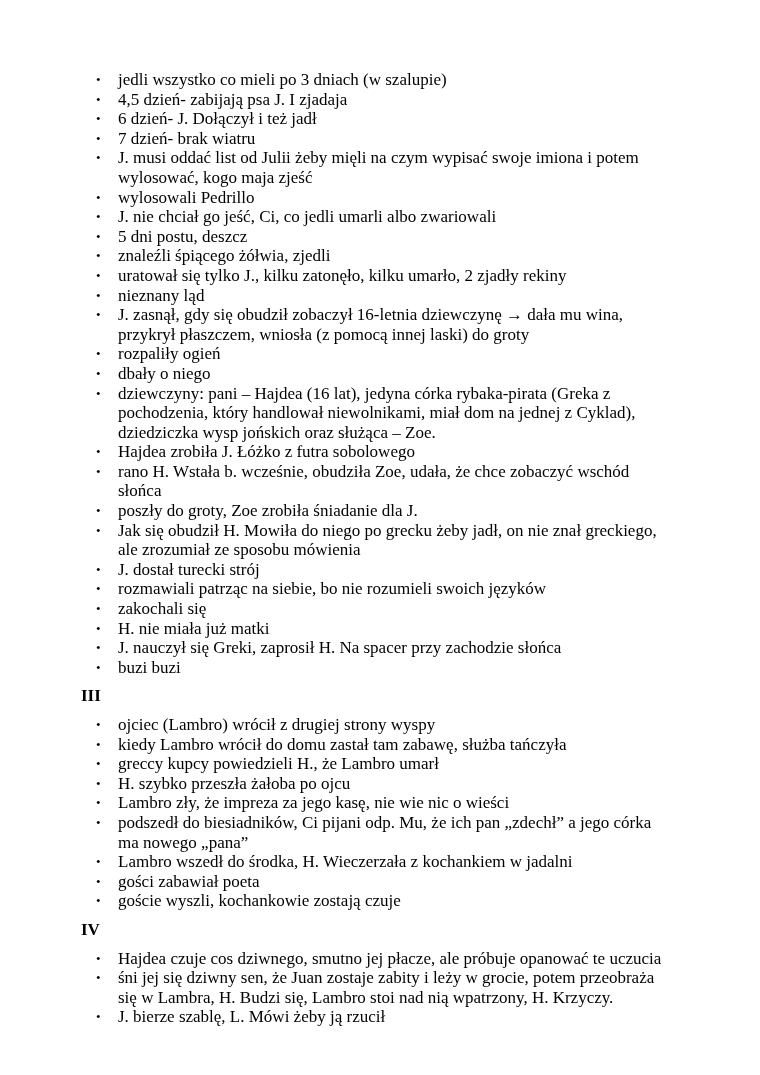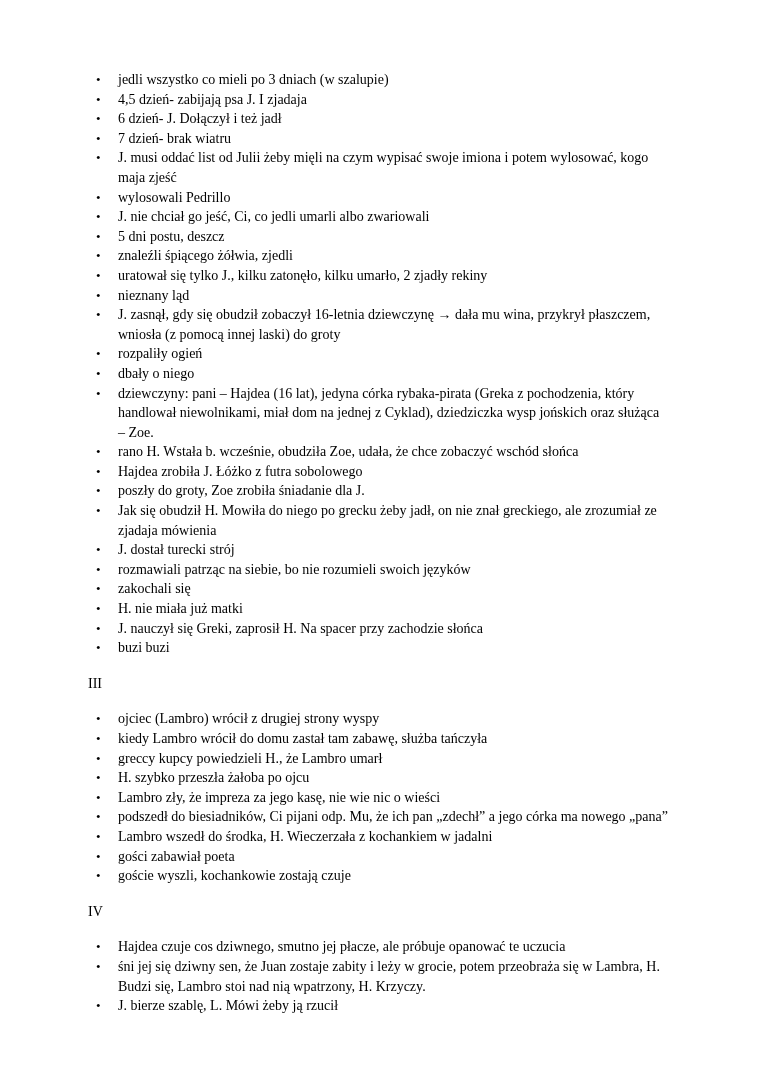--- a/index.html
+++ b/index.html
@@ -11,27 +11,27 @@
     width: 760px;
     height: 1075px;
     overflow: hidden;
   }
   .page {
     box-sizing: border-box;
     width: 760px;
     height: 1075px;
     padding: 70px 92px 0 72px;
     font-family: "Liberation Serif", "DejaVu Serif", serif;
-    font-size: 14px;
+    font-size: 17px;
     line-height: 19.6px;
     color: #000000;
   }
   .section-heading {
-    margin: 16px;
-    font-weight: normal;
+    margin: 9px;
+    font-weight: bold;
   }
   ul.bullet-list {
     margin: 0;
     padding: 0 0 0 46px;
     list-style: none;
   }
   ul.bullet-list li {
     position: relative;
     margin: 0;
     padding: 0;
@@ -58,24 +58,24 @@
         <li>wylosowali Pedrillo</li>
         <li>J. nie chciał go jeść, Ci, co jedli umarli albo zwariowali</li>
         <li>5 dni postu, deszcz</li>
         <li>znaleźli śpiącego żółwia, zjedli</li>
         <li>uratował się tylko J., kilku zatonęło, kilku umarło, 2 zjadły rekiny</li>
         <li>nieznany ląd</li>
         <li>J. zasnął, gdy się obudził zobaczył 16-letnia dziewczynę → dała mu wina, przykrył płaszczem, wniosła (z pomocą innej laski) do groty</li>
         <li>rozpaliły ogień</li>
         <li>dbały o niego</li>
         <li>dziewczyny: pani – Hajdea (16 lat), jedyna córka rybaka-pirata (Greka z pochodzenia, który handlował niewolnikami, miał dom na jednej z Cyklad), dziedziczka wysp jońskich oraz służąca – Zoe.</li>
+        <li>Hajdea zrobiła J. Łóżko z futra sobolowego</li>
         <li>rano H. Wstała b. wcześnie, obudziła Zoe, udała, że chce zobaczyć wschód słońca</li>
-        <li>Hajdea zrobiła J. Łóżko z futra sobolowego</li>
         <li>poszły do groty, Zoe zrobiła śniadanie dla J.</li>
-        <li>Jak się obudził H. Mowiła do niego po grecku żeby jadł, on nie znał greckiego, ale zrozumiał ze zjadaja mówienia</li>
+        <li>Jak się obudził H. Mowiła do niego po grecku żeby jadł, on nie znał greckiego, ale zrozumiał ze sposobu mówienia</li>
         <li>J. dostał turecki strój</li>
         <li>rozmawiali patrząc na siebie, bo nie rozumieli swoich języków</li>
         <li>zakochali się</li>
         <li>H. nie miała już matki</li>
         <li>J. nauczył się Greki, zaprosił H. Na spacer przy zachodzie słońca</li>
         <li>buzi buzi</li>
       </ul>
       <div class="section-heading">III</div>
       <ul class="bullet-list">
         <li>ojciec (Lambro) wrócił z drugiej strony wyspy</li>

